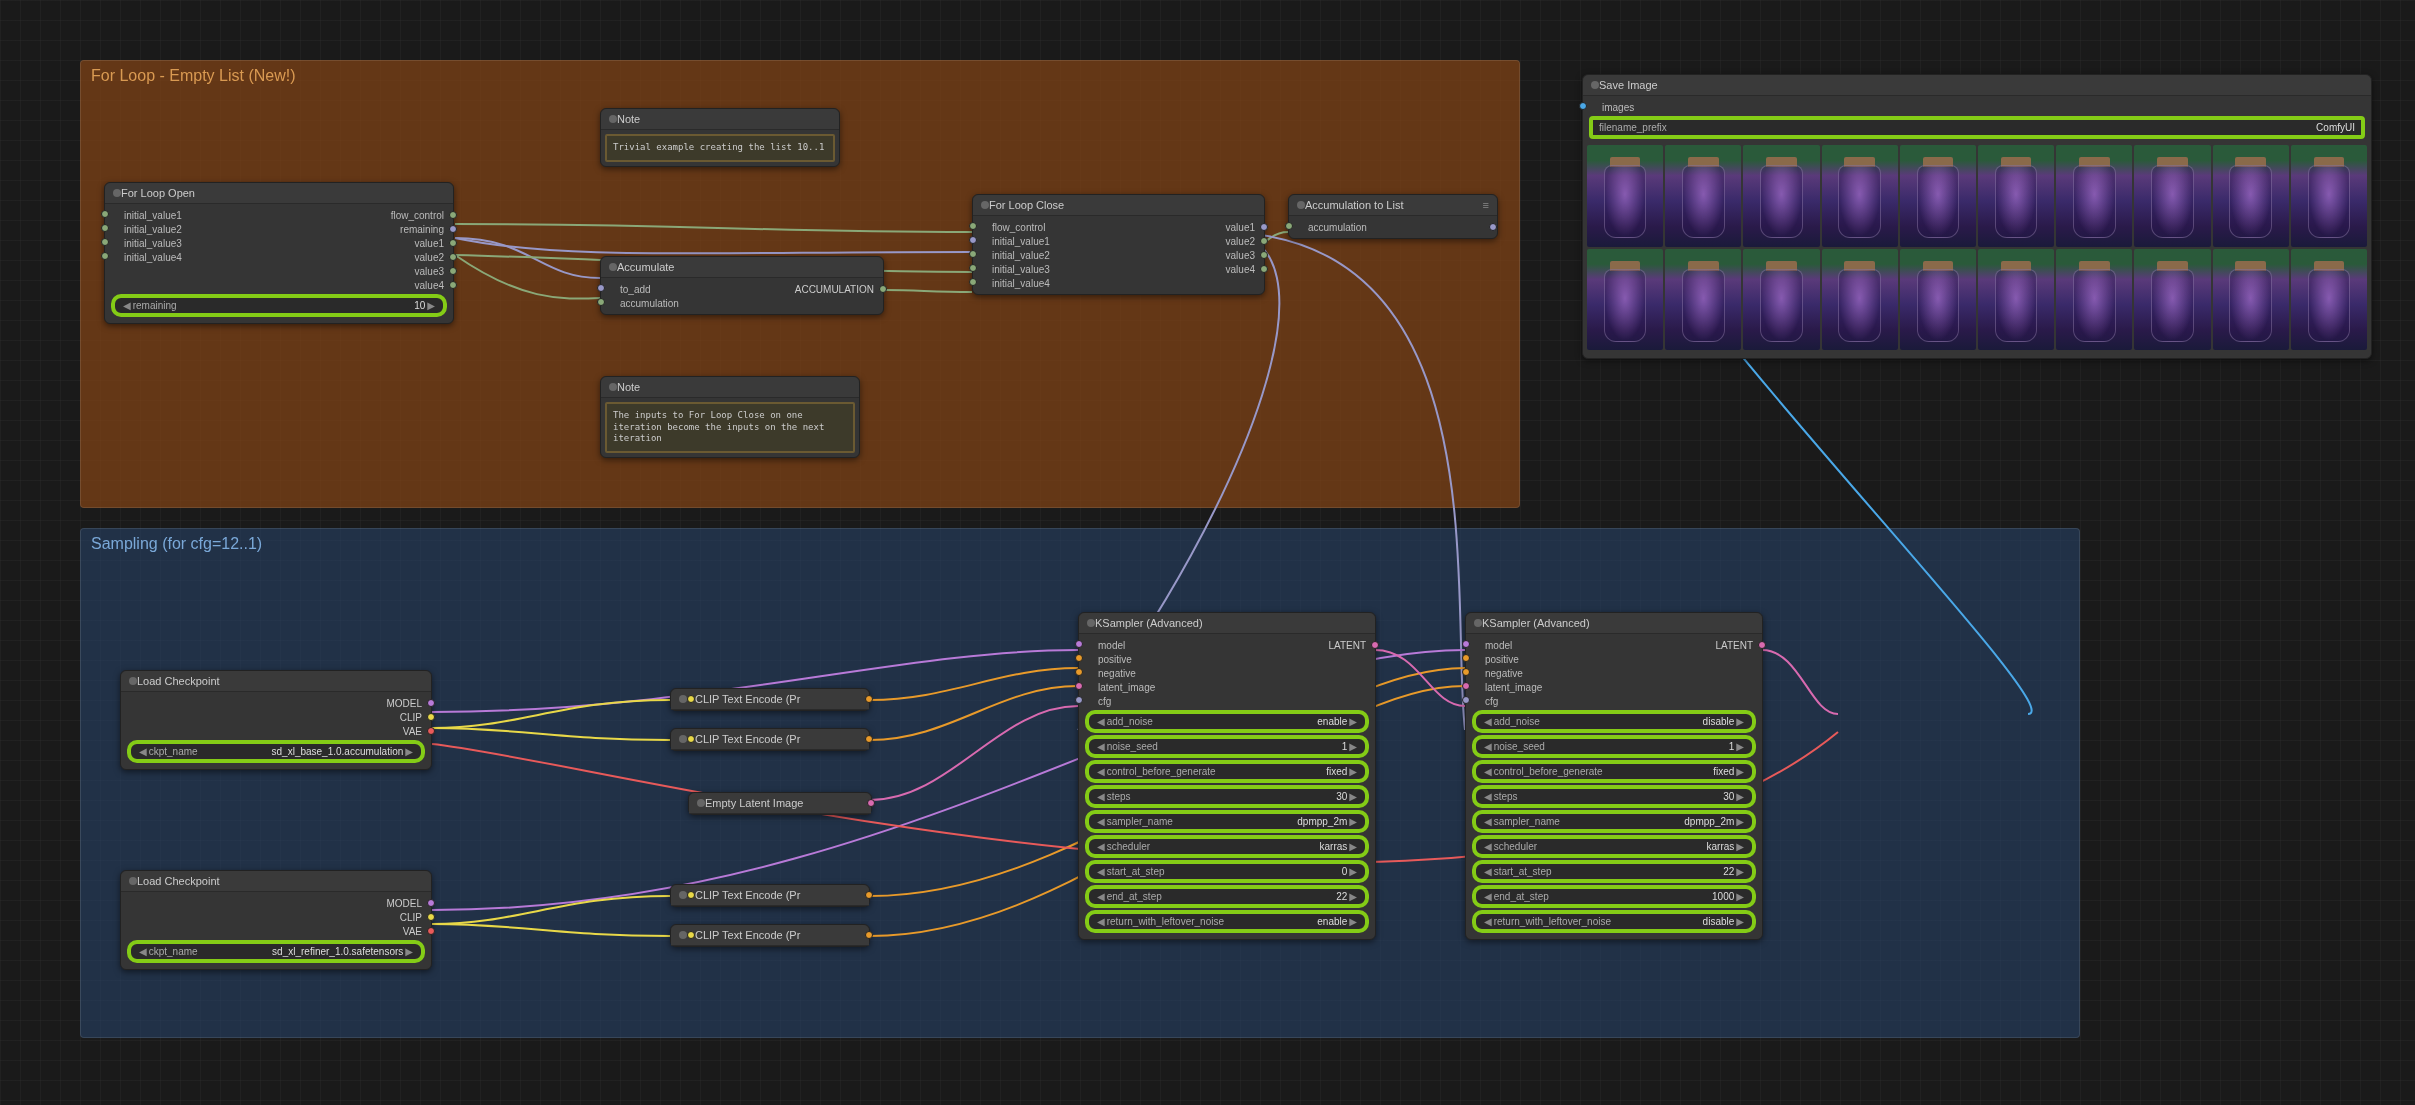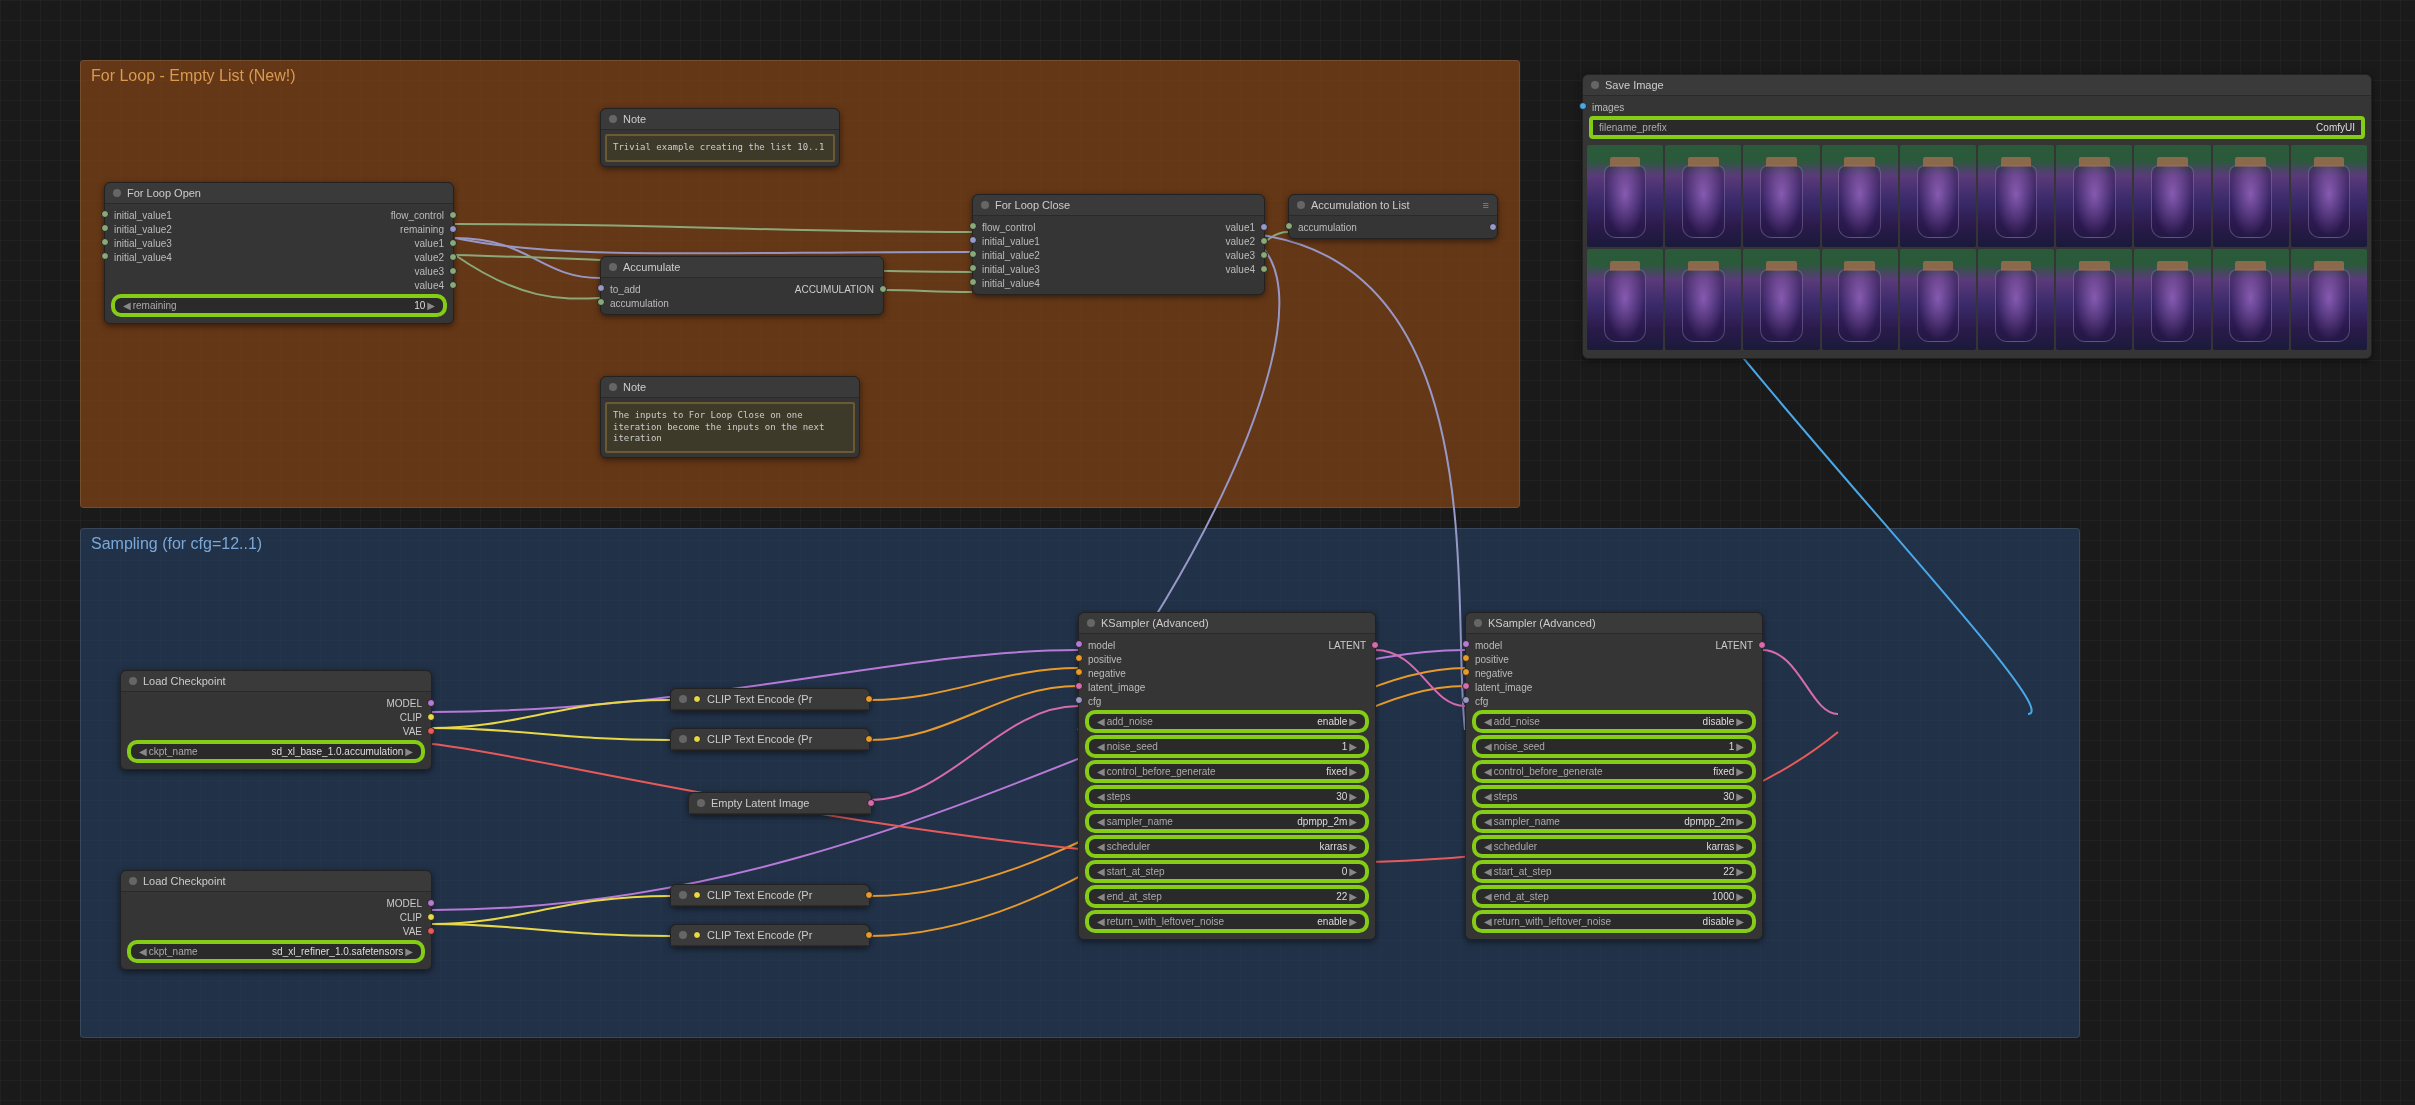--- a/index.html
+++ b/index.html
@@ -40,32 +40,31 @@
     background: #353535;
     border: 1px solid #222;
     border-radius: 6px;
     box-shadow: 0 2px 6px rgba(0,0,0,0.5);
     color: #bbb;
     z-index: 10;
   }
   .node-header {
     display: flex;
     align-items: center;
-    gap: 6px;
     padding: 4px 8px;
     border-bottom: 1px solid #2a2a2a;
     background: #3a3a3a;
     border-radius: 6px 6px 0 0;
     font-size: 11px;
     color: #ccc;
   }
   .node-header .dot { width: 8px; height: 8px; border-radius: 50%; background: #666; }
   .node-body { padding: 4px 0; position: relative; }
   .row { display: flex; align-items: center; justify-content: space-between; padding: 1px 8px; font-size: 10px; min-height: 14px; }
-  .row-left { display: flex; align-items: flex-start; gap: 5px; }
+  .row-left { display: flex; align-items: flex-start; gap: 15px; }
   .row-right { display: flex; align-items: center; gap: 5px; }
   .port { width: 8px; height: 8px; border-radius: 50%; background: #888; border: 1px solid #222; flex-shrink: 0; }
   .port.in { margin-left: -12px; }
   .port.out { margin-right: -12px; }
   .port.model { background: #b87ad8; }
   .port.clip { background: #e8d848; }
   .port.vae { background: #e85a5a; }
   .port.cond-pos { background: #e89a2a; }
   .port.cond-neg { background: #e89a2a; }
   .port.latent { background: #d86ab0; }

